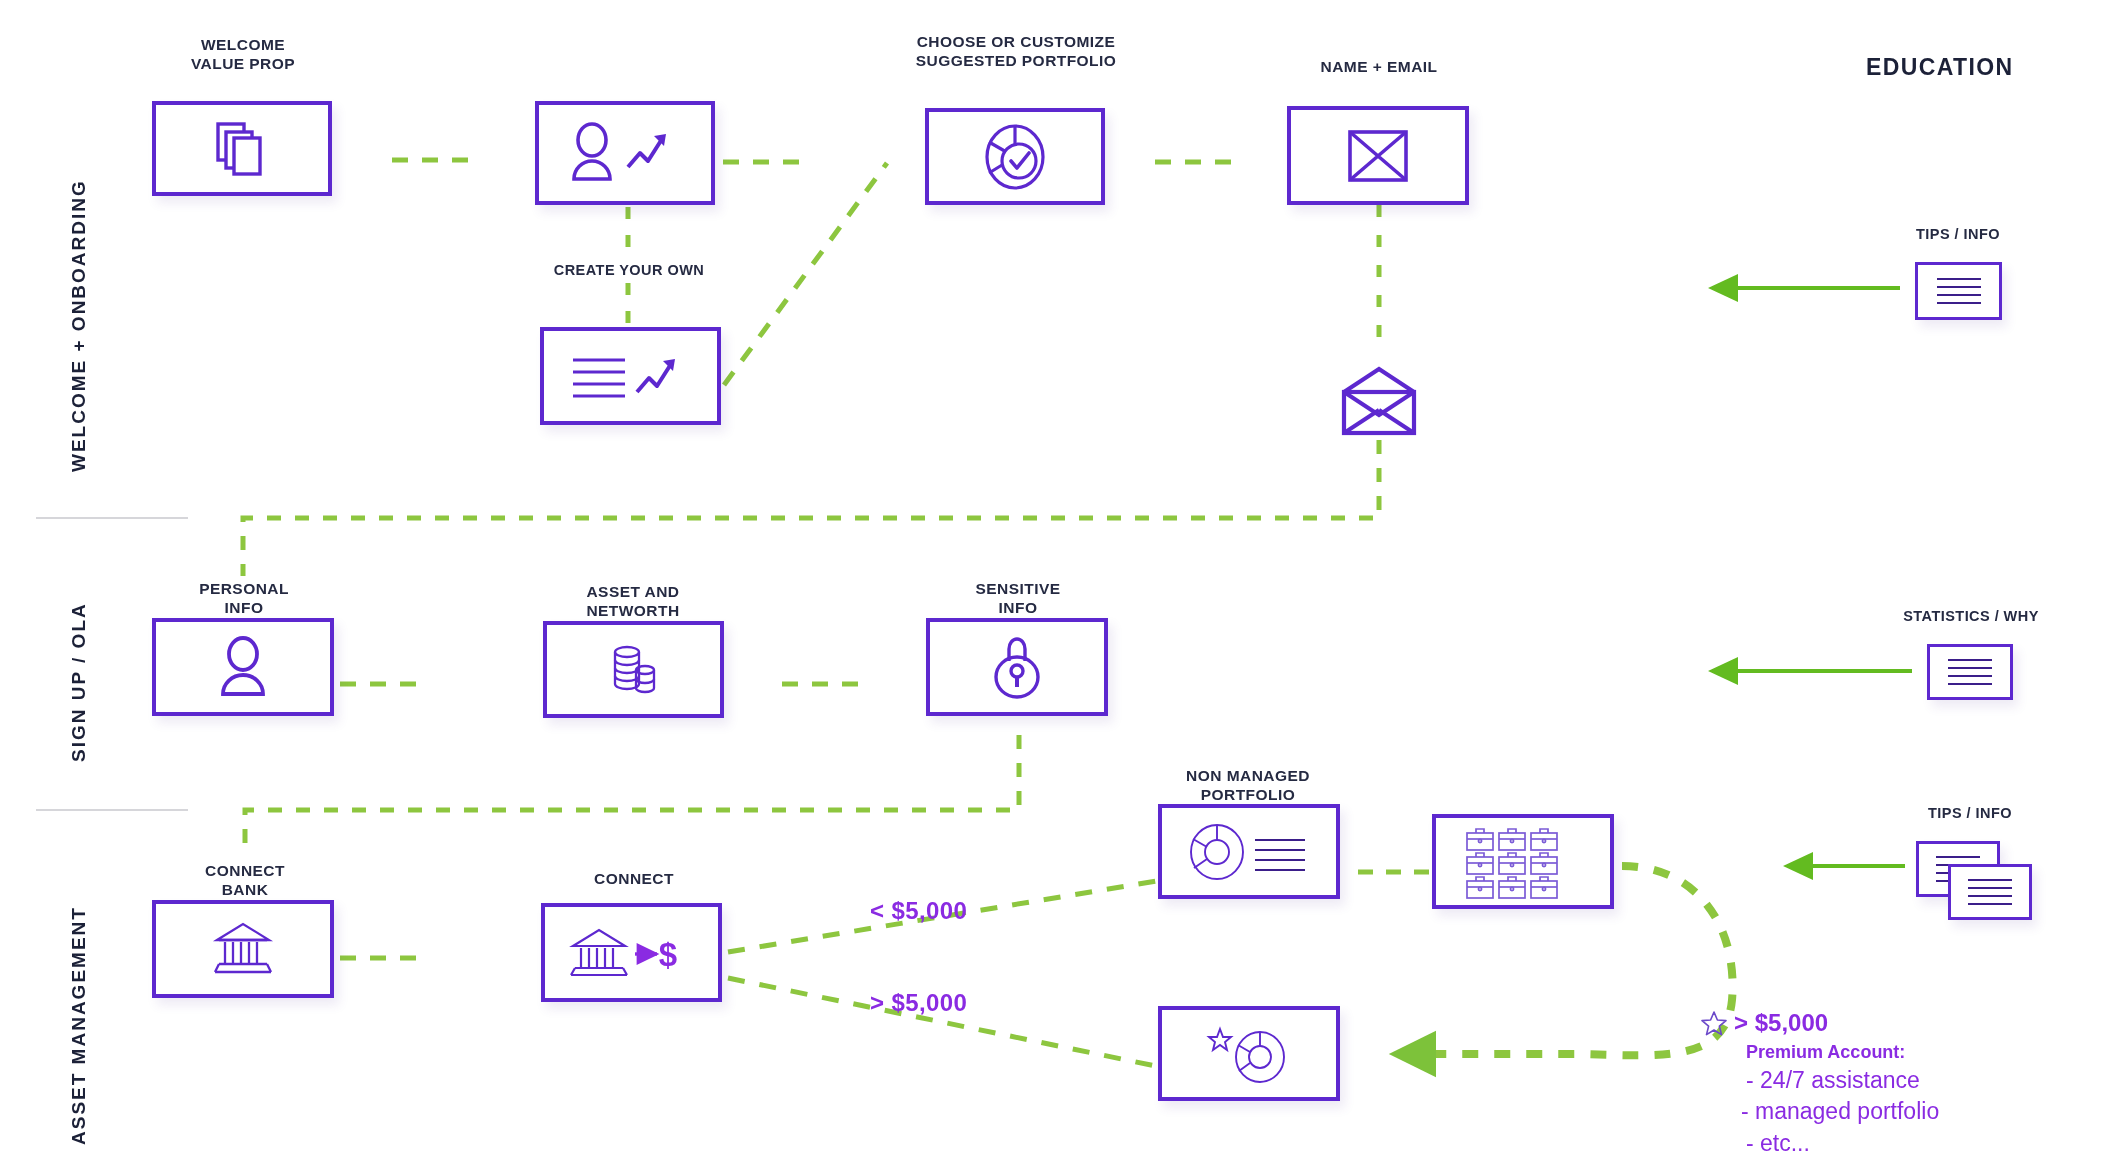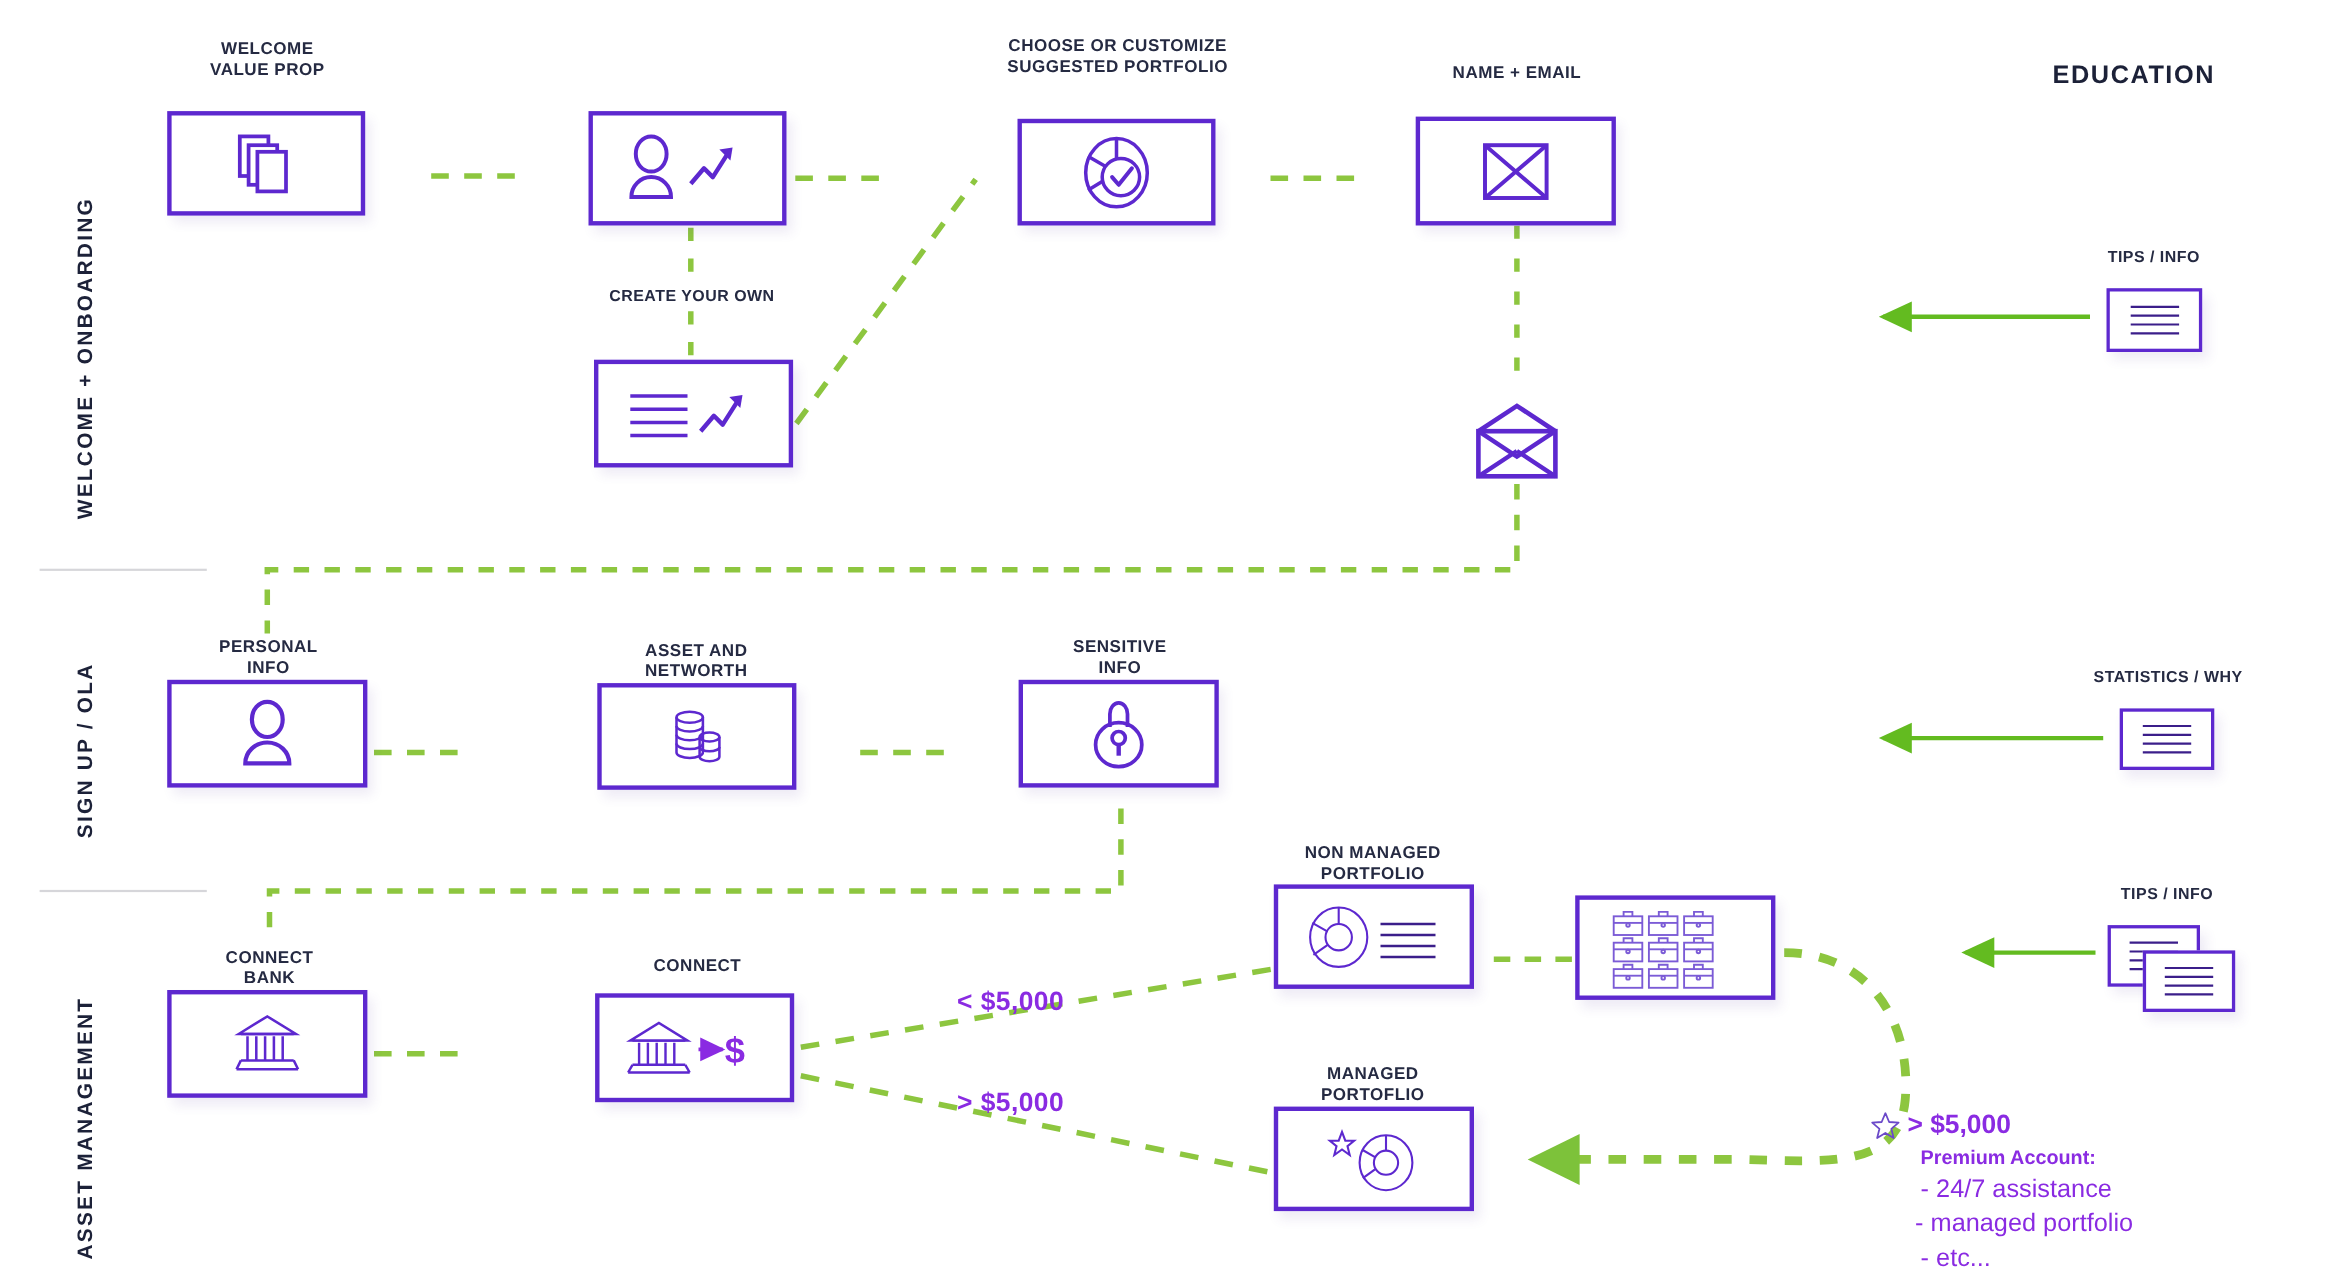--- a/index.html
+++ b/index.html
@@ -361,22 +361,20 @@
         <g transform="translate(64,48)">
           <rect x="6" y="7" width="26" height="17"></rect>
             <path d="M6,13 H32"></path>
           <path d="M15,7 V3 h8 v4"></path>
             <circle cx="19" cy="15" r="1.6"></circle>
         </g>
       </g>
     </svg>
   </div>
 
-  <div class="cap" style="left:1248px;top:968px;width:300px;">MANAGED
-PORTOFLIO</div>
   <div class="card" style="left:1158px;top:1006px;width:182px;height:95px;">
     <svg width="90" height="62" viewBox="0 0 90 62">
       <g fill="none" stroke="#5d28cf" stroke-width="1.9">
         <path d="M16,6 L19,14 L27,14 L21,19 L23,27 L16,22 L9,27 L11,19 L5,14 L13,14 z"></path>
         <ellipse cx="56" cy="34" rx="24" ry="25"></ellipse>
         <circle cx="56" cy="34" r="11"></circle>
         <path d="M56,9 V23 M34,22 L46,29 M35,48 L46,40"></path>
       </g>
     </svg>
   </div>

